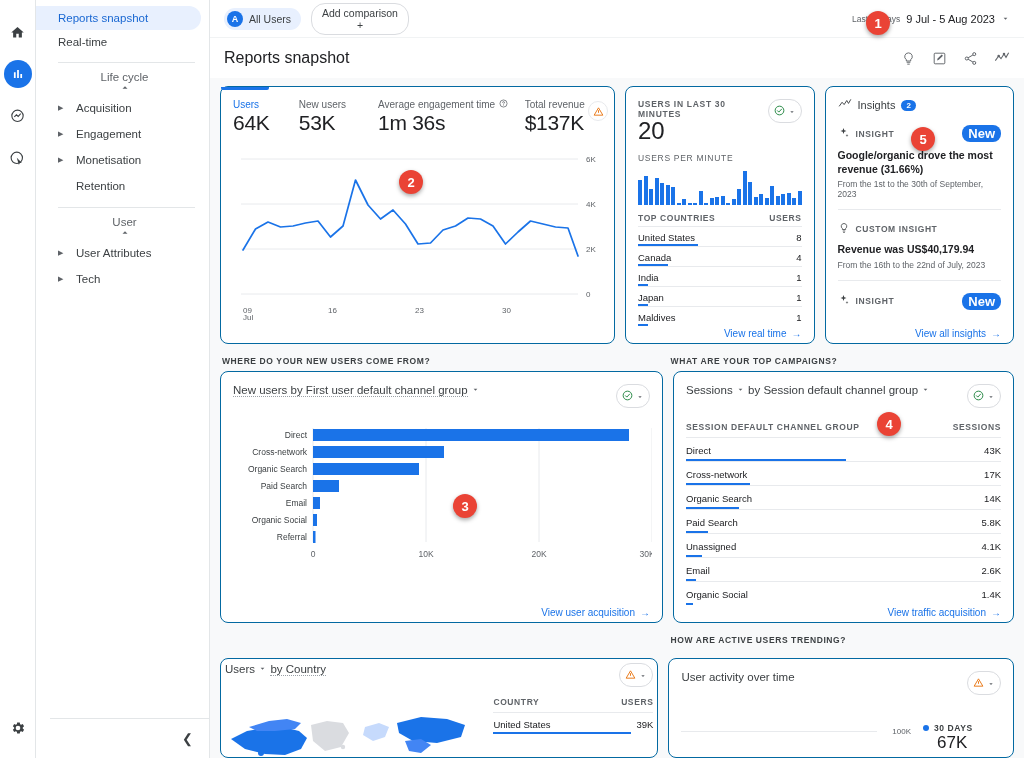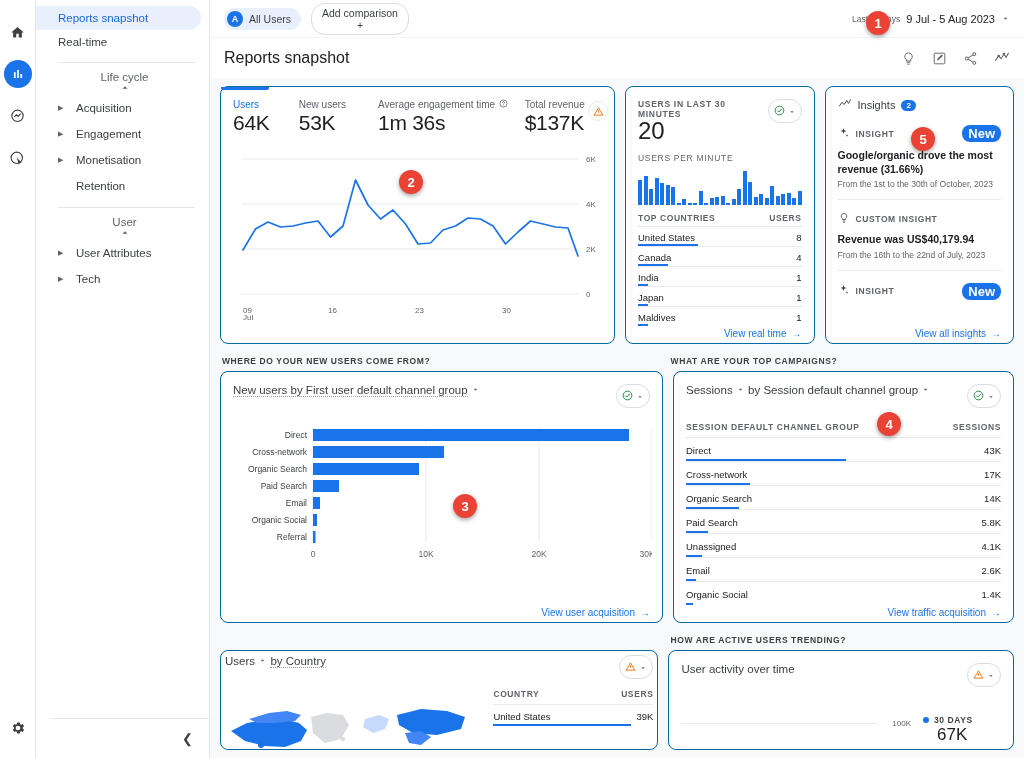--- a/index.html
+++ b/index.html
@@ -505,21 +505,21 @@
               <span>
                 <svg width="12" height="12" viewBox="0 0 24 24" fill="#3c4043">
                     <path d="M11 2l1.6 4.4L17 8l-4.4 1.6L11 14l-1.6-4.4L5 8l4.4-1.6z"></path>
                     <path d="M18 14l.9 2.3 2.1.7-2.1.7-.9 2.3-.9-2.3-2.1-.7 2.1-.7z"></path>
                   </svg>
               </span>
               <span>Insight</span>
               <span class="ins-new">New</span>
             </div>
             <div class="ins-title">Google/organic drove the most revenue (31.66%)</div>
-            <div class="ins-desc">From the 1st to the 30th of October, 2023</div>
+            <div class="ins-desc">From the 1st to the 30th of September, 2023</div>
           </div>
           <div class="ins-sep"></div>
 
           <div class="ins-block">
             <div class="ins-type">
               <span>
                 <svg width="12" height="12" viewBox="0 0 24 24" fill="none" stroke="#3c4043" stroke-width="1.6">
                     <path d="M9.5 18h5M10.5 21h3M12 3a5.5 5.5 0 00-3.2 10v2h6.4v-2A5.5 5.5 0 0012 3z"></path>
                   </svg>
               </span>
@@ -693,21 +693,21 @@
             </div>
           </div>
 
           <div class="card-link">
             <span>View traffic acquisition</span>
             <span>→</span>
           </div>
         </div>
       </div>
 
-      <div class="row" style="margin-bottom:0">
+      <div class="row" style="margin-bottom:8px">
         <div style="width:443px">
           <div class="sect-label" style="visibility:hidden">.</div>
         </div>
         <div style="width:349px">
           <div class="sect-label">How are active users trending?</div>
         </div>
       </div>
 
       <div class="row">
 

